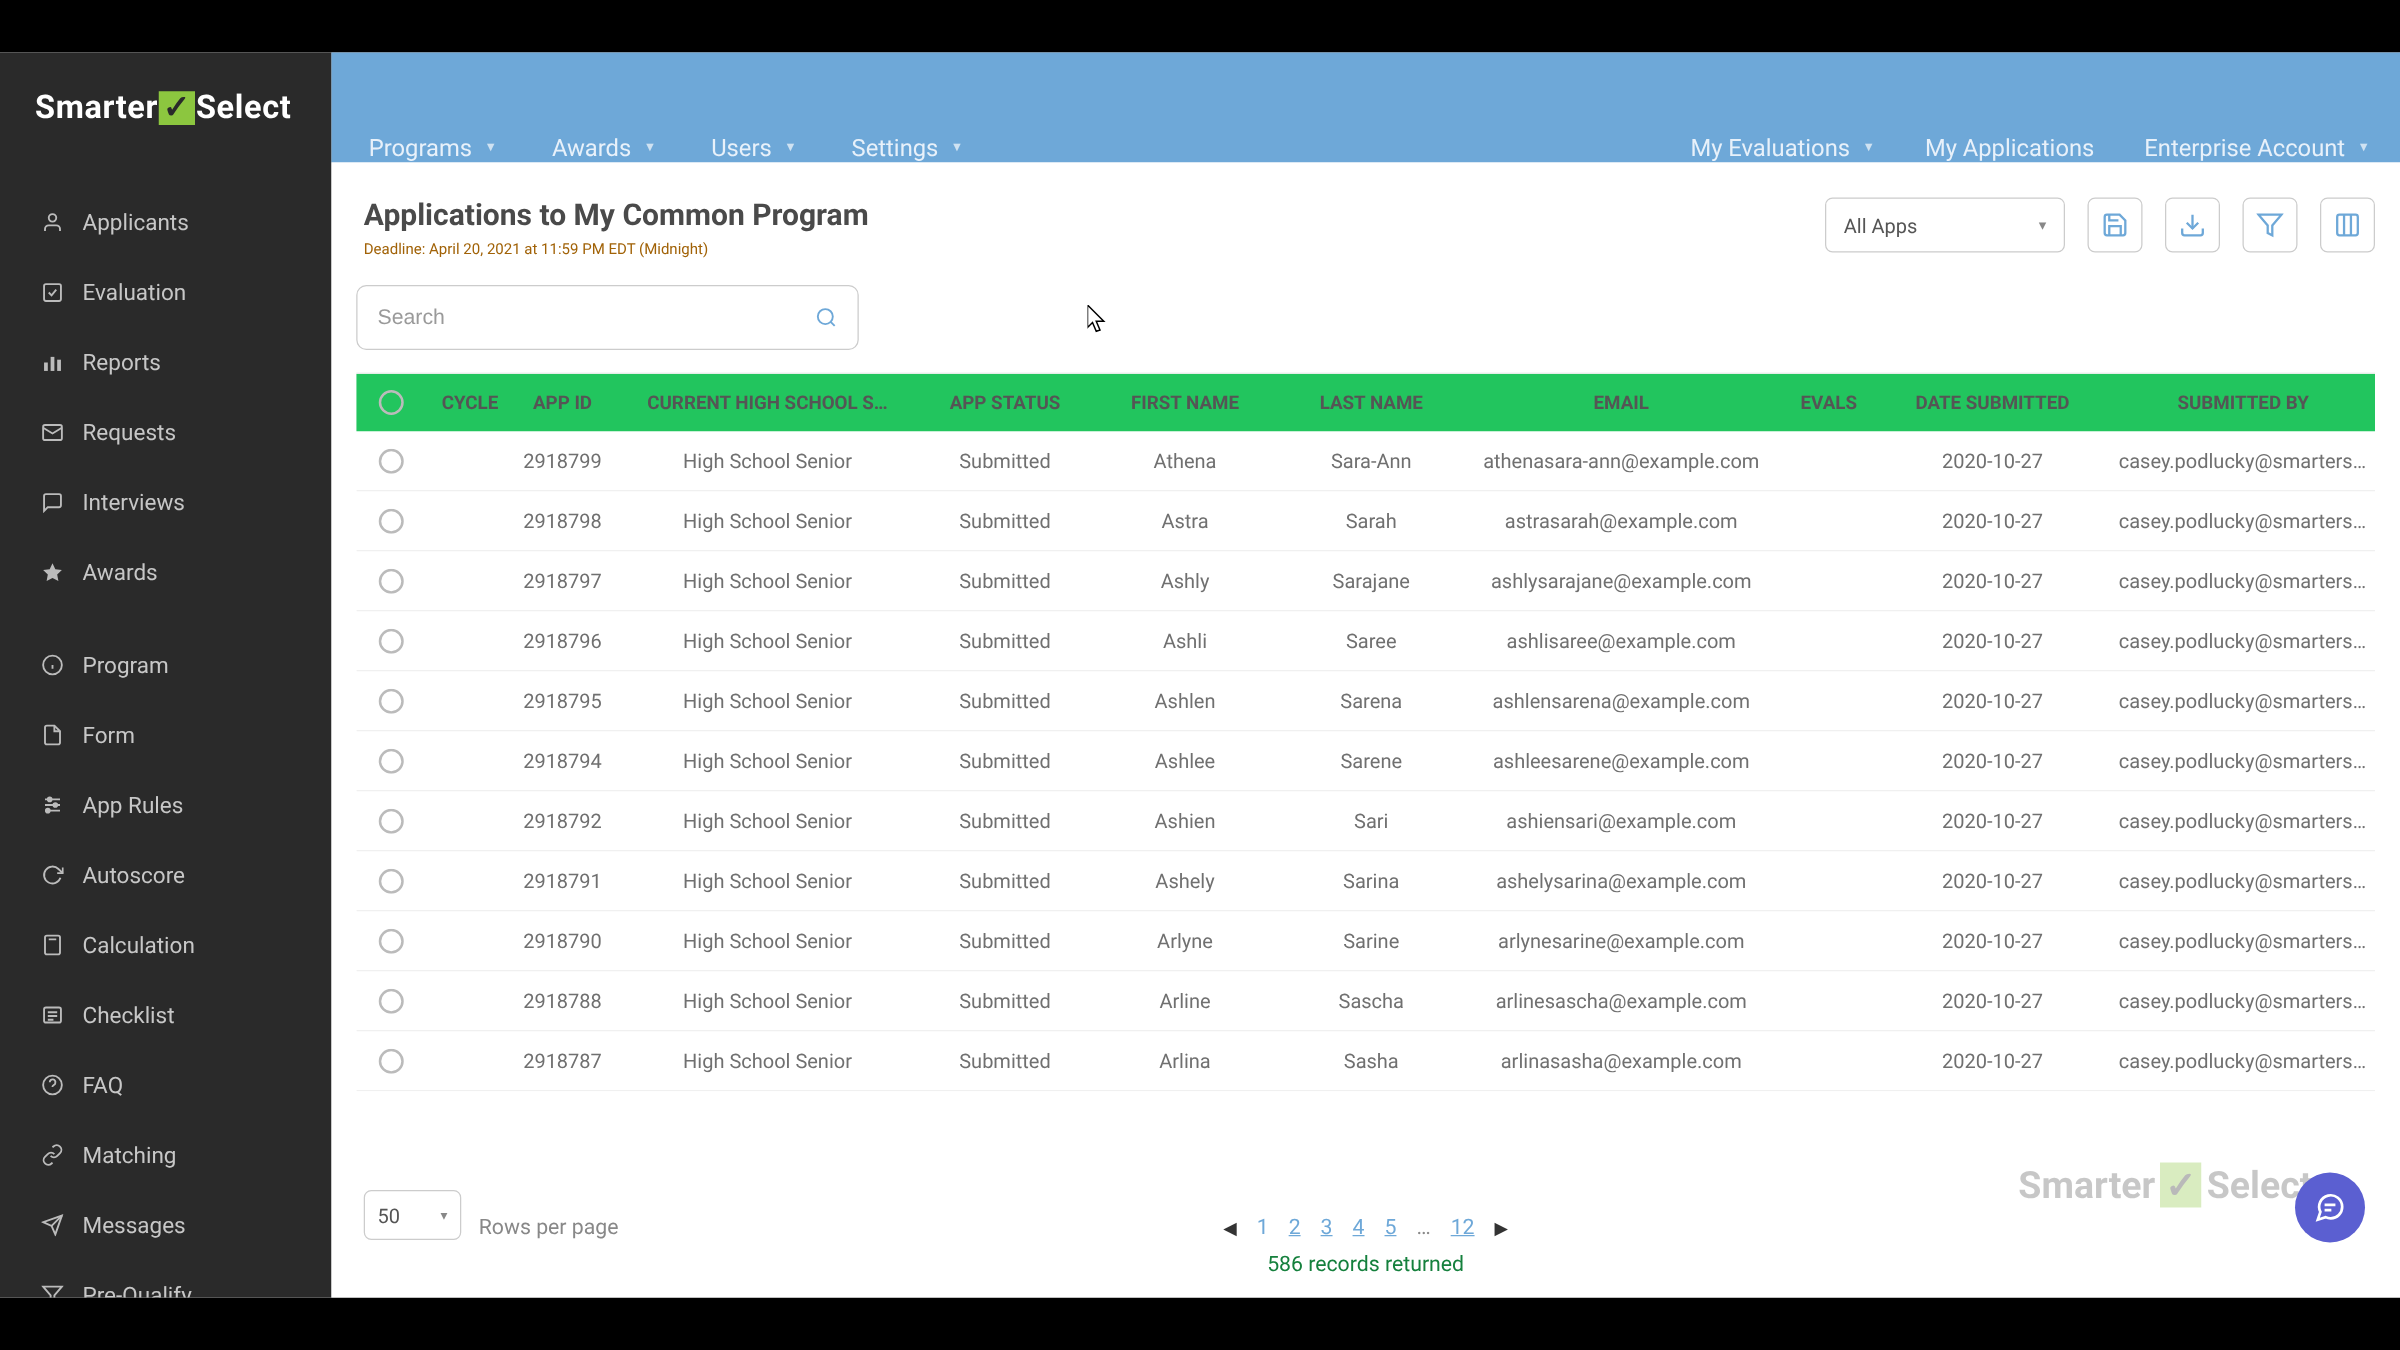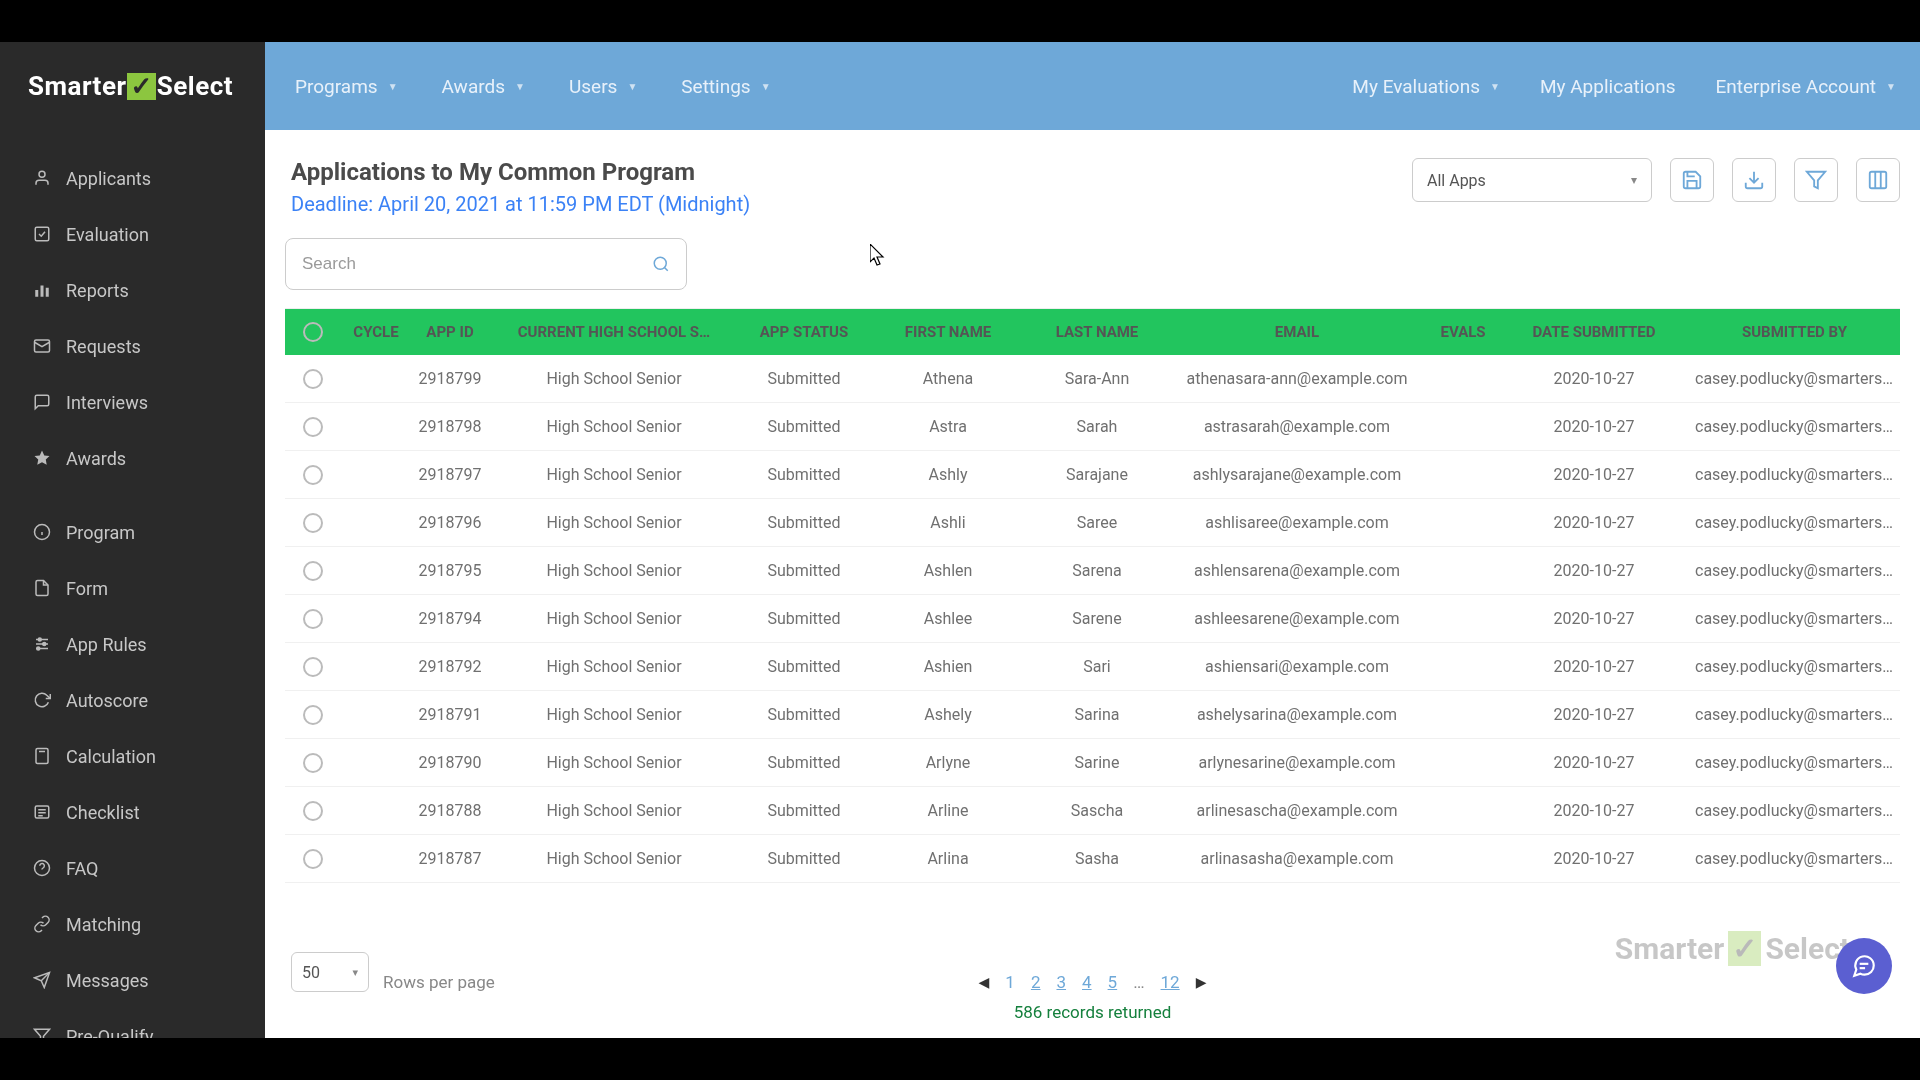--- a/index.html
+++ b/index.html
@@ -9,33 +9,33 @@
   
   .sidebar { position:absolute; top:0; bottom:0; left:0; width:265px; background:#2a2a2a; color:#ccc; display:flex; flex-direction:column; z-index:2;gap:20px; }
   .logo { height:88px; display:flex; align-items:center; padding-left:28px; }
   .logo-text { color:#fff; font-weight:700; font-size:26px; letter-spacing:0.5px; }
   .logo-check { background:#8cc63f; color:#2a2a2a; padding:0 3px; margin:0 1px; display:inline-block; line-height:1.05;}
   .side-items { flex:1; overflow:hidden; }
   .side-item { display:flex; align-items:center; gap:14px; height:56px; padding:0 32px; color:#c7c7c7; font-size:18px; cursor:pointer; }
   .side-item .ic { width:20px; height:20px; display:inline-flex; align-items:center; justify-content:center; color:#bbb; }
   .side-sep { height:18px; }
   
-  .topnav { position:absolute; top:0; left:265px; right:0; height:88px; background:#6ea8d8; display:flex; align-items:center; padding:0 24px; color:#fff; font-size:19px; }
+  .topnav { position:absolute; top:0; left:265px; right:0; height:88px; background:#6ea8d8; display:flex; align-items:flex-end; padding:0 24px; color:#fff; font-size:19px; }
   .nav-left { display:flex; gap:44px; margin-left:6px;}
   .nav-right { margin-left:auto; display:flex; gap:40px; }
   .nav-item { display:flex; align-items:center; gap:10px; cursor:pointer; color:#e8f1fa; }
   .nav-caret { font-size:10px; color:#cfe2f2; }
   
   .main { position:absolute; top:88px; left:265px; right:0; bottom:0; background:#fff; padding:28px 20px 16px 20px; display:flex; flex-direction:column; }
   .header-row { display:flex; align-items:flex-start; }
   .title-block { display:flex; flex-direction:column; gap:6px; margin-left:6px;}
   .page-title { font-size:24px; font-weight:700; color:#4a4a4a; }
-  .deadline { font-size:20px; color:#3b82f6; }
+  .deadline { font-size:12px; color:#a16207; }
   .header-right { margin-left:auto; display:flex; align-items:center; gap:18px; }
-  .select-apps { width:240px; height:44px; border:1px solid #ccc; border-radius:6px; display:flex; align-items:center; padding:0 14px; color:#555; font-size:16px; background:#fff; cursor:pointer; justify-content:space-between;}
+  .select-apps { width:192px; height:44px; border:1px solid #ccc; border-radius:6px; display:flex; align-items:center; padding:0 14px; color:#555; font-size:16px; background:#fff; cursor:pointer; justify-content:space-between;}
   .tool-icon { width:44px; height:44px; border:1px solid #ccc; border-radius:6px; display:flex; align-items:center; justify-content:center; color:#6ea8d8; cursor:pointer; font-size:20px;}
   .search-wrap { margin:22px 0 18px 0; }
   .search { width:402px; height:52px; border:1px solid #ccc; border-radius:8px; display:flex; align-items:center; padding:0 16px; color:#888;}
   .search input { flex:1; border:none; outline:none; font-size:17px; color:#444; }
   .search input::placeholder { color:#9a9a9a; }
   .search .sicon { color:#6ea8d8; font-size:18px; }
   
   .table-wrap { flex:1; overflow:hidden; border-top:1px solid #eee; position:relative;}
   .thead { display:flex; height:46px; background:#22c55e; color:#555; font-size:15px; font-weight:700; align-items:center;}
   .th, .td { padding:0 6px; overflow:hidden; text-overflow:ellipsis; white-space:nowrap; text-align:center; }

